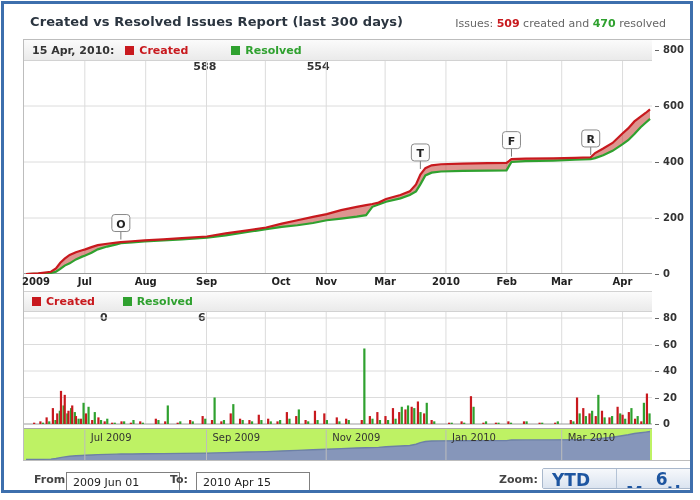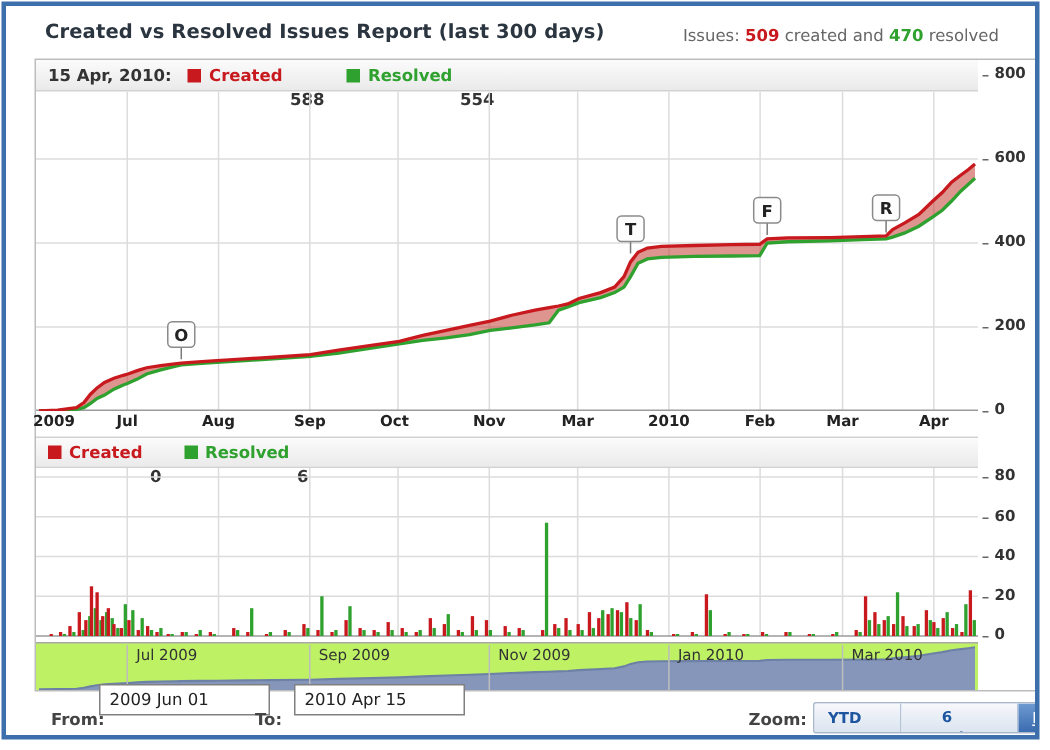--- a/index.html
+++ b/index.html
@@ -21,25 +21,25 @@
   .navigator{position:absolute;left:0;top:388px;width:628px;height:32px;border-top:1px solid #a9a9a9;background:#bef264;box-sizing:border-box;}
   .nav-svg{position:absolute;left:0;top:1px;}
   .navlab{position:absolute;top:3px;font-size:10px;color:#333;white-space:nowrap;}
   .yaxis{position:absolute;left:651px;top:0;width:42px;height:460px;font-size:10px;font-weight:bold;color:#333;}
   .ytick{position:absolute;left:0;width:4px;height:1px;background:#666;}
   .ylab{position:absolute;left:8px;height:12px;line-height:12px;}
   .from-label,.to-label,.zoom-label{position:absolute;top:469px;font-size:11px;font-weight:bold;color:#444;}
   .from-label{left:30px;}
   .to-label{left:166px;}
   .zoom-label{left:495px;}
-  .date-input{position:absolute;top:452px;width:114px;height:21px;border:1px solid #808080;font-size:11px;font-family:"DejaVu Sans","Liberation Sans",sans-serif;color:#222;padding:2px 6px;box-sizing:border-box;background:#fff;}
+  .date-input{position:absolute;top:468px;width:114px;height:21px;border:1px solid #808080;font-size:11px;font-family:"DejaVu Sans","Liberation Sans",sans-serif;color:#222;padding:2px 6px;box-sizing:border-box;background:#fff;}
   .from-input{left:62px;}
   .to-input{left:192px;}
   .zoom-group{position:absolute;left:538px;top:464px;height:21px;display:flex;border:1px solid #a9b8cc;border-radius:2px;overflow:hidden;box-sizing:border-box;}
-  .zbtn{padding:3px 26px 0 9px;font-size:10px;font-weight:bold;color:#1d55a0;background:linear-gradient(#f6f8fb,#dbe4f0);border:none;border-right:1px solid #b4c3d6;cursor:pointer;font-family:"DejaVu Sans","Liberation Sans",sans-serif;line-height:14px;}
+  .zbtn{padding:3px 26px 0 9px;font-size:17px;font-weight:bold;color:#1d55a0;background:linear-gradient(#f6f8fb,#dbe4f0);border:none;border-right:1px solid #b4c3d6;cursor:pointer;font-family:"DejaVu Sans","Liberation Sans",sans-serif;line-height:14px;}
   .zbtn:last-child{border-right:none;}
   .zbtn.sel{background:linear-gradient(#6f9ad1,#3a6cb0);color:#fff;text-decoration:underline;}
 </style>
 </head>
 <body>
 
 <div class="frame">
 
   <div class="title">Created vs Resolved Issues Report (last 300 days)</div>
 
@@ -101,21 +101,21 @@
           <rect x="557.72" y="68.96" width="18" height="17" rx="3" fill="#fdfdfd" stroke="#8a8a8a"></rect>
           <text x="566.72" y="81.96" text-anchor="middle" font-size="11" font-weight="bold" fill="#222" font-family="DejaVu Sans, Liberation Sans, sans-serif">R</text>
         </g>
       </svg>
 
     <div class="xaxis">
         <span class="xlab" style="left: 11.984px;">2009</span>
         <span class="xlab" style="left: 60.8432px;">Jul</span>
         <span class="xlab" style="left: 121.683px;">Aug</span>
         <span class="xlab" style="left: 182.523px;">Sep</span>
-        <span class="xlab" style="left: 239px;">Oct</span>
+        <span class="xlab" style="left: 257px;">Oct</span>
         <span class="xlab" style="left: 302.206px;">Nov</span>
         <span class="xlab" style="left: 361.112px;">Mar</span>
         <span class="xlab" style="left: 421.952px;">2010</span>
         <span class="xlab" style="left: 482.73px;">Feb</span>
         <span class="xlab" style="left: 537.704px;">Mar</span>
         <span class="xlab" style="left: 598.544px;">Apr</span>
       </div>
 
     <div class="legend-strip legend2">
       <span class="sq" style="margin-left: 0px; background: rgb(200, 25, 30);"></span>

